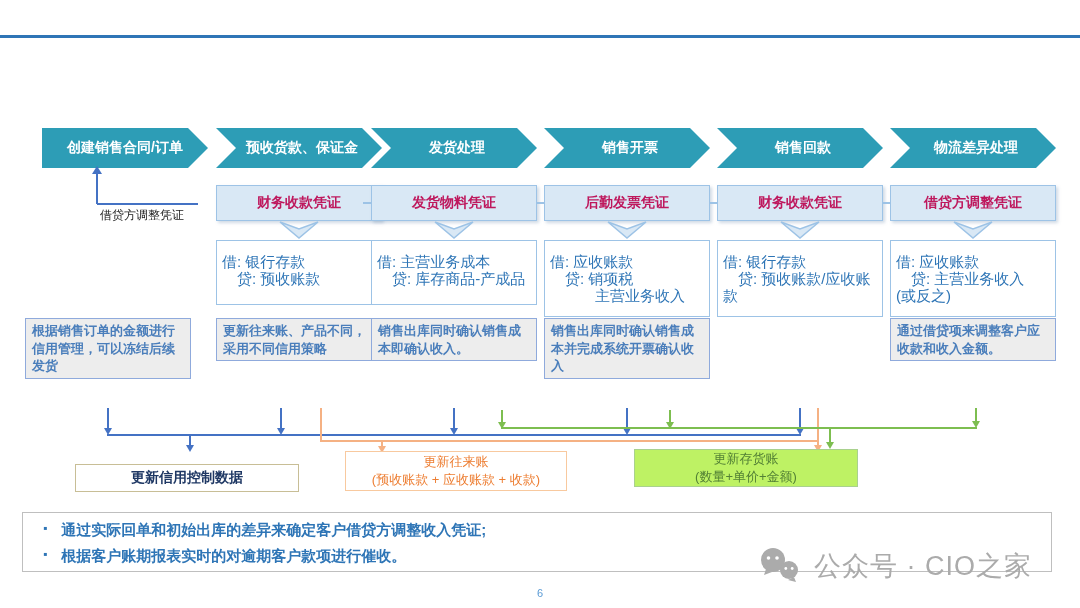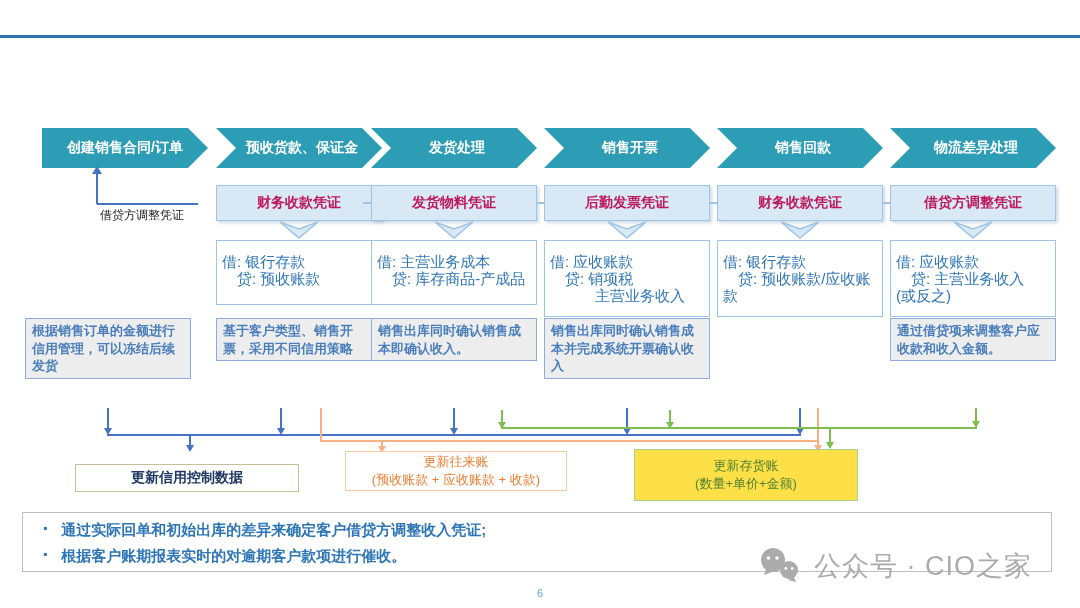--- a/index.html
+++ b/index.html
@@ -47,21 +47,21 @@
   .green{background:#7DBE50;}
   .head-down{position:absolute;width:0;height:0;border-left:4px solid transparent;border-right:4px solid transparent;}
   .head-blue{border-top:7px solid #4472C4;}
   .head-orange{border-top:7px solid #F5B183;}
   .head-green{border-top:7px solid #7DBE50;}
 
   
   .ledger{position:absolute;box-sizing:border-box;display:flex;flex-direction:column;align-items:center;justify-content:center;text-align:center;}
   .ledger-credit{left:75px;top:452px;width:224px;height:28px;background:#fff;border:1px solid #C8BE96;color:#1F3864;font-weight:bold;font-size:14px;margin-top:12px;}
   .ledger-current{left:345px;top:451px;width:222px;height:40px;background:#fff;border:1px solid #F8C99F;color:#ED7D31;font-size:13px;line-height:18px;}
-  .ledger-inventory{left:634px;top:449px;width:224px;height:52px;background:#fde047;border:1px solid #A9D18E;color:#538135;font-size:13px;line-height:18px;}
+  .ledger-inventory{left:634px;top:449px;width:224px;height:38px;background:#bef264;border:1px solid #A9D18E;color:#538135;font-size:13px;line-height:18px;}
 
   
   .notes{position:absolute;left:22px;top:512px;width:1030px;height:60px;background:#fff;border:1px solid #BFBFBF;box-sizing:border-box;padding:7px 0 0 12px;}
   .note-row{display:flex;align-items:flex-start;margin-bottom:6px;}
   .note-bullet{color:#2E75B6;font-size:12px;margin:1px 14px 0 8px;}
   .note-text{color:#2E75B6;font-weight:bold;font-size:15px;line-height:20px;}
 
   
   .watermark{position:absolute;left:758px;top:546px;display:flex;align-items:center;gap:8px;color:#ABABAB;font-size:27px;letter-spacing:1px;}
   .page-number{position:absolute;left:0;top:587px;width:1080px;text-align:center;color:#5B9BD5;font-size:11px;}
@@ -83,21 +83,21 @@
   <div class="col c2">
     <div class="stage-arrow">
       <span>预收货款、保证金</span>
     </div>
     <div class="voucher">财务收款凭证</div>
     <svg class="down-chevron" viewBox="0 0 40 18">
       <polygon points="1,1 20,8 39,1 20,17" fill="#D9E8F5" stroke="#9DC3E6" stroke-width="1.5"></polygon>
     </svg>
     <div class="entry">借: 银行存款
 　贷: 预收账款</div>
-    <div class="desc">基于客户类型、销售开票，采用不同信用策略</div>
+    <div class="desc">更新往来账、产品不同，采用不同信用策略</div>
   </div>
 
   <div class="col c3">
     <div class="stage-arrow">
       <span>发货处理</span>
     </div>
     <div class="voucher">发货物料凭证</div>
     <svg class="down-chevron" viewBox="0 0 40 18">
       <polygon points="1,1 20,8 39,1 20,17" fill="#D9E8F5" stroke="#9DC3E6" stroke-width="1.5"></polygon>
     </svg>

